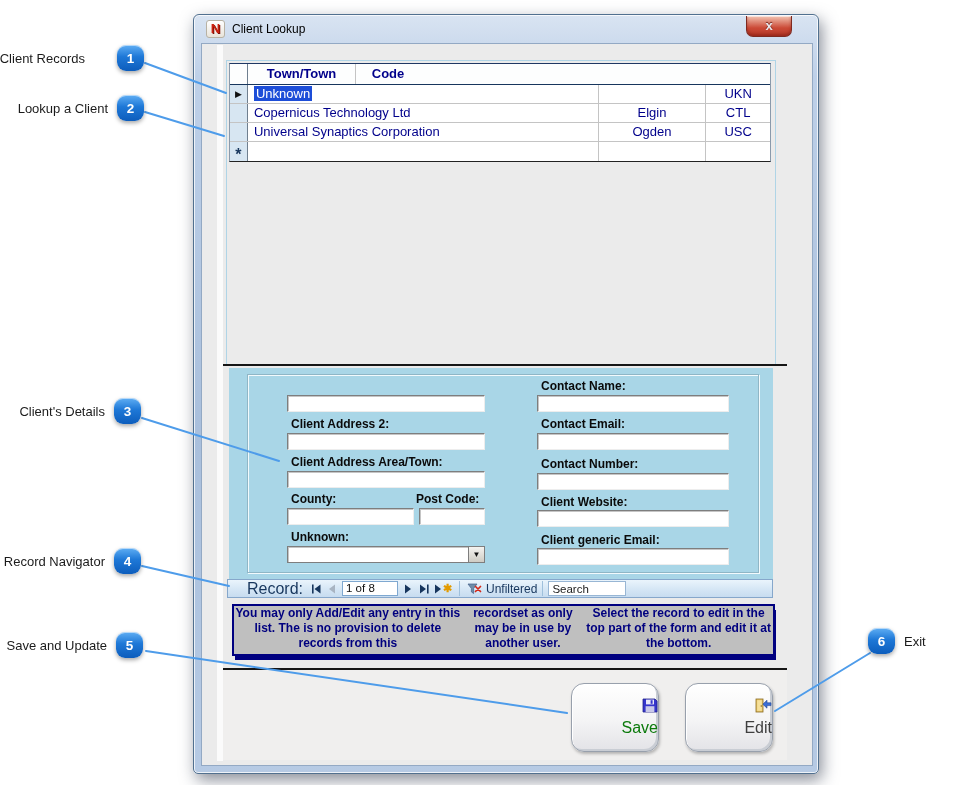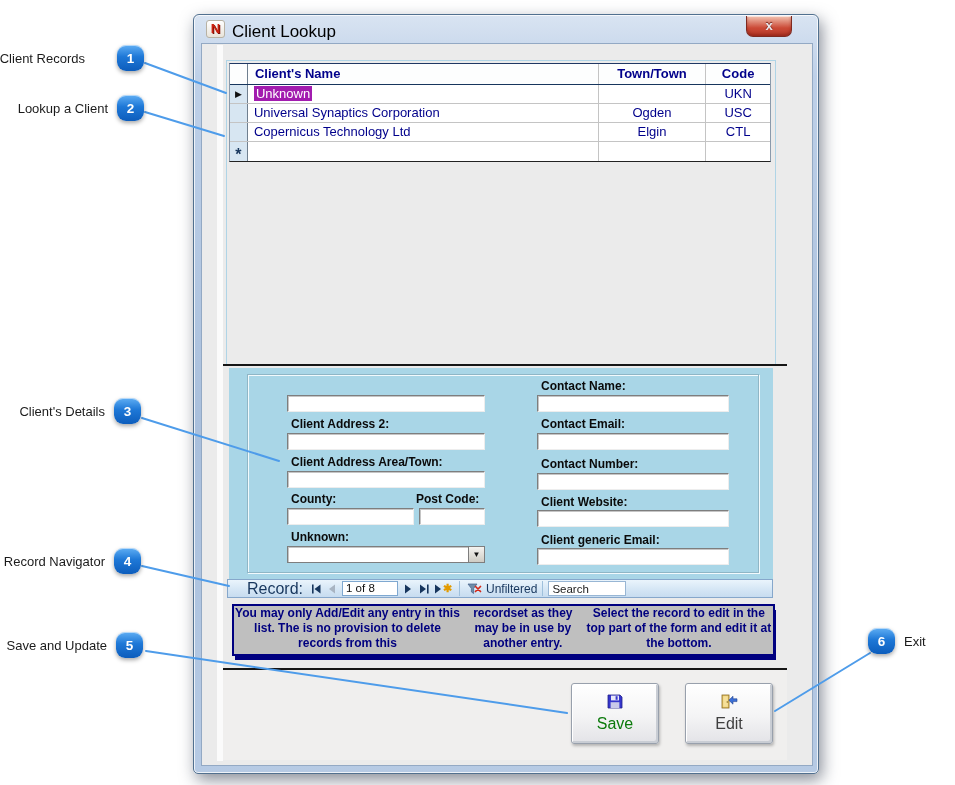--- a/index.html
+++ b/index.html
@@ -13,21 +13,21 @@
            background:linear-gradient(180deg,#5FAEF4 0%,#1E78D7 45%,#0D5DBC 100%);
            color:#fff; font-size:13.5px; font-weight:bold; display:flex; align-items:center; justify-content:center;
            box-shadow:0 2px 4px rgba(0,0,0,.35), inset 0 1px 0 rgba(255,255,255,.55); }
   .callout-label { font-size:13px; color:#1B1B1B; white-space:nowrap; }
 
   
   .window { position:absolute; left:193px; top:14px; width:626px; height:760px; border-radius:6px 6px 5px 5px;
             background:linear-gradient(180deg,#D9E4F2 0%,#BED0E8 8%,#A9BFDC 55%,#B6CAE4 100%);
             border:1px solid #51708F;
             box-shadow: inset 0 0 0 1px rgba(255,255,255,.75), 3px 6px 16px rgba(40,50,70,.55); }
-  .win-title { position:absolute; left:38px; top:7px; font-size:17px; color:#000; }
+  .win-title { position:absolute; left:38px; top:7px; font-size:12px; color:#000; }
   .app-icon { position:absolute; left:12px; top:5px; width:19px; height:18px;
               background:linear-gradient(180deg,#FFFFFF,#E9E4DA); border:1px solid #B8B2A4; border-radius:3px;
               color:#CC2211; font-weight:bold; font-size:13px; text-align:center; line-height:16px;
               text-shadow:1px 1px 0 #7A1208; }
   .close-btn { position:absolute; left:552px; top:1px; width:46px; height:21px; border-radius:0 0 7px 7px;
                background:linear-gradient(180deg,#F3C4B2 0%,#DE8674 30%,#CB4936 60%,#B53A28 100%);
                border:1px solid #7E2A20; border-top:none; color:#E9E9EE; font-weight:bold; font-size:13px;
                text-align:center; line-height:19px; text-shadow:0 -1px 1px #6B1F16;
                box-shadow: inset 0 1px 0 rgba(255,255,255,.55), inset 0 -2px 3px rgba(120,20,10,.45); cursor:default; }
   .win-client { position:absolute; left:7px; top:28px; width:612px; height:723px; background:#EBEBEB;
@@ -44,21 +44,21 @@
   .g-row:last-child { border-bottom:none; }
   .c { color:#00008B; font-size:13px; line-height:18px; overflow:hidden; white-space:nowrap; }
   .g-sel  { width:18px; background:#D7E6F2; border-right:1px solid #6F7F8F; display:flex; align-items:center; justify-content:center; }
   .g-selh { width:18px; border-right:1px solid #6F7F8F; }
   .g-name { width:352px; padding-left:6px; border-right:1px solid #C4C4C4; }
   .g-area { width:108px; text-align:center; border-right:1px solid #C4C4C4; }
   .g-code { width:64px; text-align:center; }
   .g-head .g-name { padding-left:7px; border-right:1px solid #C4C4C4; }
   .cur-glyph { font-size:9px; color:#111; line-height:9px; }
   .new-glyph { font-size:16px; font-weight:bold; color:#17365D; line-height:10px; margin-top:6px; }
-  .sel-text { background:#a21caf; color:#FFFFFF; padding:0 2px; }
+  .sel-text { background:#1d4ed8; color:#FFFFFF; padding:0 2px; }
 
   .sep-line { position:absolute; left:22px; width:564px; height:2px; background:#151515; }
 
   
   .details { position:absolute; left:28px; top:325px; width:544px; height:211px; background:#A9D6E7; }
   .details-inner { position:absolute; left:18px; top:6px; width:512px; height:199px;
                    border:1px solid #8FB6C6; box-shadow: 1px 1px 0 #F2FAFD, inset 1px 1px 0 #F2FAFD; }
   .flabel { position:absolute; font-size:12px; font-weight:bold; color:#0A0A0A; white-space:nowrap; }
   .tb { position:absolute; height:17px; background:#fff; border:1px solid #7E7E7E;
         border-bottom-color:#EDEDED; border-right-color:#EDEDED;
@@ -85,25 +85,25 @@
   .star { color:#E39B00; font-weight:bold; font-size:11px; margin-left:1px; }
 
   
   .notice { position:absolute; left:31px; top:561px; width:543px; height:52px; background:#BFBFBF;
             border:2px solid #000080; box-shadow: 2px 5px 0 -1px #000080;
             display:flex; flex-direction:row; justify-content:center; text-align:center; }
   .notice div { font-size:12px; font-weight:bold; color:#00007F; line-height:15px; }
 
   
   .bottom-strip { position:absolute; left:22px; top:627px; width:564px; height:90px; background:#F0EFEE; }
-  .big-btn { position:absolute; width:88px; height:61px;
+  .big-btn { position:absolute; width:88px; height:69px;
              background:linear-gradient(180deg,#FFFFFF 0%,#F4F4F5 55%,#E3E3E7 100%);
-             border:1px solid #98A0AC; border-radius:3px;
+             border:1px solid #98A0AC; border-radius:13px;
              box-shadow: inset 1px 1px 0 #FFFFFF, inset -2px -2px 0 #C9CDD4, 1px 2px 3px rgba(0,0,0,.25);
-             display:flex; flex-direction:column; align-items:center; justify-content:center; gap:3px;
+             display:flex; flex-direction:column; align-items:flex-end; justify-content:center; gap:3px;
              cursor:default; font-family:"Liberation Sans", sans-serif; }
   .btn-label { font-size:16px; }
   .save-label { color:#0B7A0B; }
   .edit-label { color:#3F3F3F; }
 </style>
 </head>
 <body>
 
 <div class="page">
 
@@ -146,43 +146,42 @@
     <div class="win-title">Client Lookup</div>
     <div class="close-btn">x</div>
 
     <div class="win-client">
       <div class="left-strip"></div>
 
       <div class="sheet-frame"></div>
       <div class="grid">
         <div class="g-head">
           <div class="g-selh"></div>
-          <div class="g-name hc">Client's Name</div>
           <div class="g-area hc">Town/Town</div>
           <div class="g-code hc">Code</div>
         </div>
         <div class="g-row">
           <div class="g-sel">
               <span class="cur-glyph">▶</span>
             </div>
           <div class="g-name c"><span class="sel-text">Unknown</span></div>
           <div class="g-area c"></div>
           <div class="g-code c">UKN</div>
         </div>
         <div class="g-row">
           <div class="g-sel"></div>
+          <div class="g-name c">Copernicus Technology Ltd</div>
+          <div class="g-area c">Elgin</div>
+          <div class="g-code c">CTL</div>
+        </div>
+        <div class="g-row">
+          <div class="g-sel"></div>
           <div class="g-name c">Universal Synaptics Corporation</div>
           <div class="g-area c">Ogden</div>
           <div class="g-code c">USC</div>
-        </div>
-        <div class="g-row">
-          <div class="g-sel"></div>
-          <div class="g-name c">Copernicus Technology Ltd</div>
-          <div class="g-area c">Elgin</div>
-          <div class="g-code c">CTL</div>
         </div>
         <div class="g-row">
           <div class="g-sel">
               <span class="new-glyph">*</span>
             </div>
           <div class="g-name c"></div>
           <div class="g-area c"></div>
           <div class="g-code c"></div>
         </div>
       </div>
@@ -258,21 +257,21 @@
             <path d="M8.5,3.5 L13.5,8.5 M13.5,3.5 L8.5,8.5" stroke="#D42818" stroke-width="1.7" stroke-linecap="round"></path>
           </svg>
         </span>
         <span class="unfiltered">Unfiltered</span>
         <span class="nav-sep"></span>
         <input class="search-box" value="Search" style="">
       </div>
 
       <div class="notice">
         <div>You may only Add/Edit any entry in this list.  The is no provision to delete records from this</div>
-        <div>recordset as they may be in use by another entry.</div>
+        <div>recordset as only may be in use by another user.</div>
         <div>Select the record to edit in the top part of the form and edit it at the bottom.</div>
       </div>
 
       <div class="sep-line" style="top:625px;"></div>
       <div class="bottom-strip"></div>
 
       <button class="big-btn" style="left:370px; top:640px;">
         <span>
           <svg width="16" height="15" viewBox="0 0 16 15">
             <path d="M1,1 h12 l2,2 v11 h-14 Z" fill="#3535CC" stroke="#22228A" stroke-width="0.8"></path>

